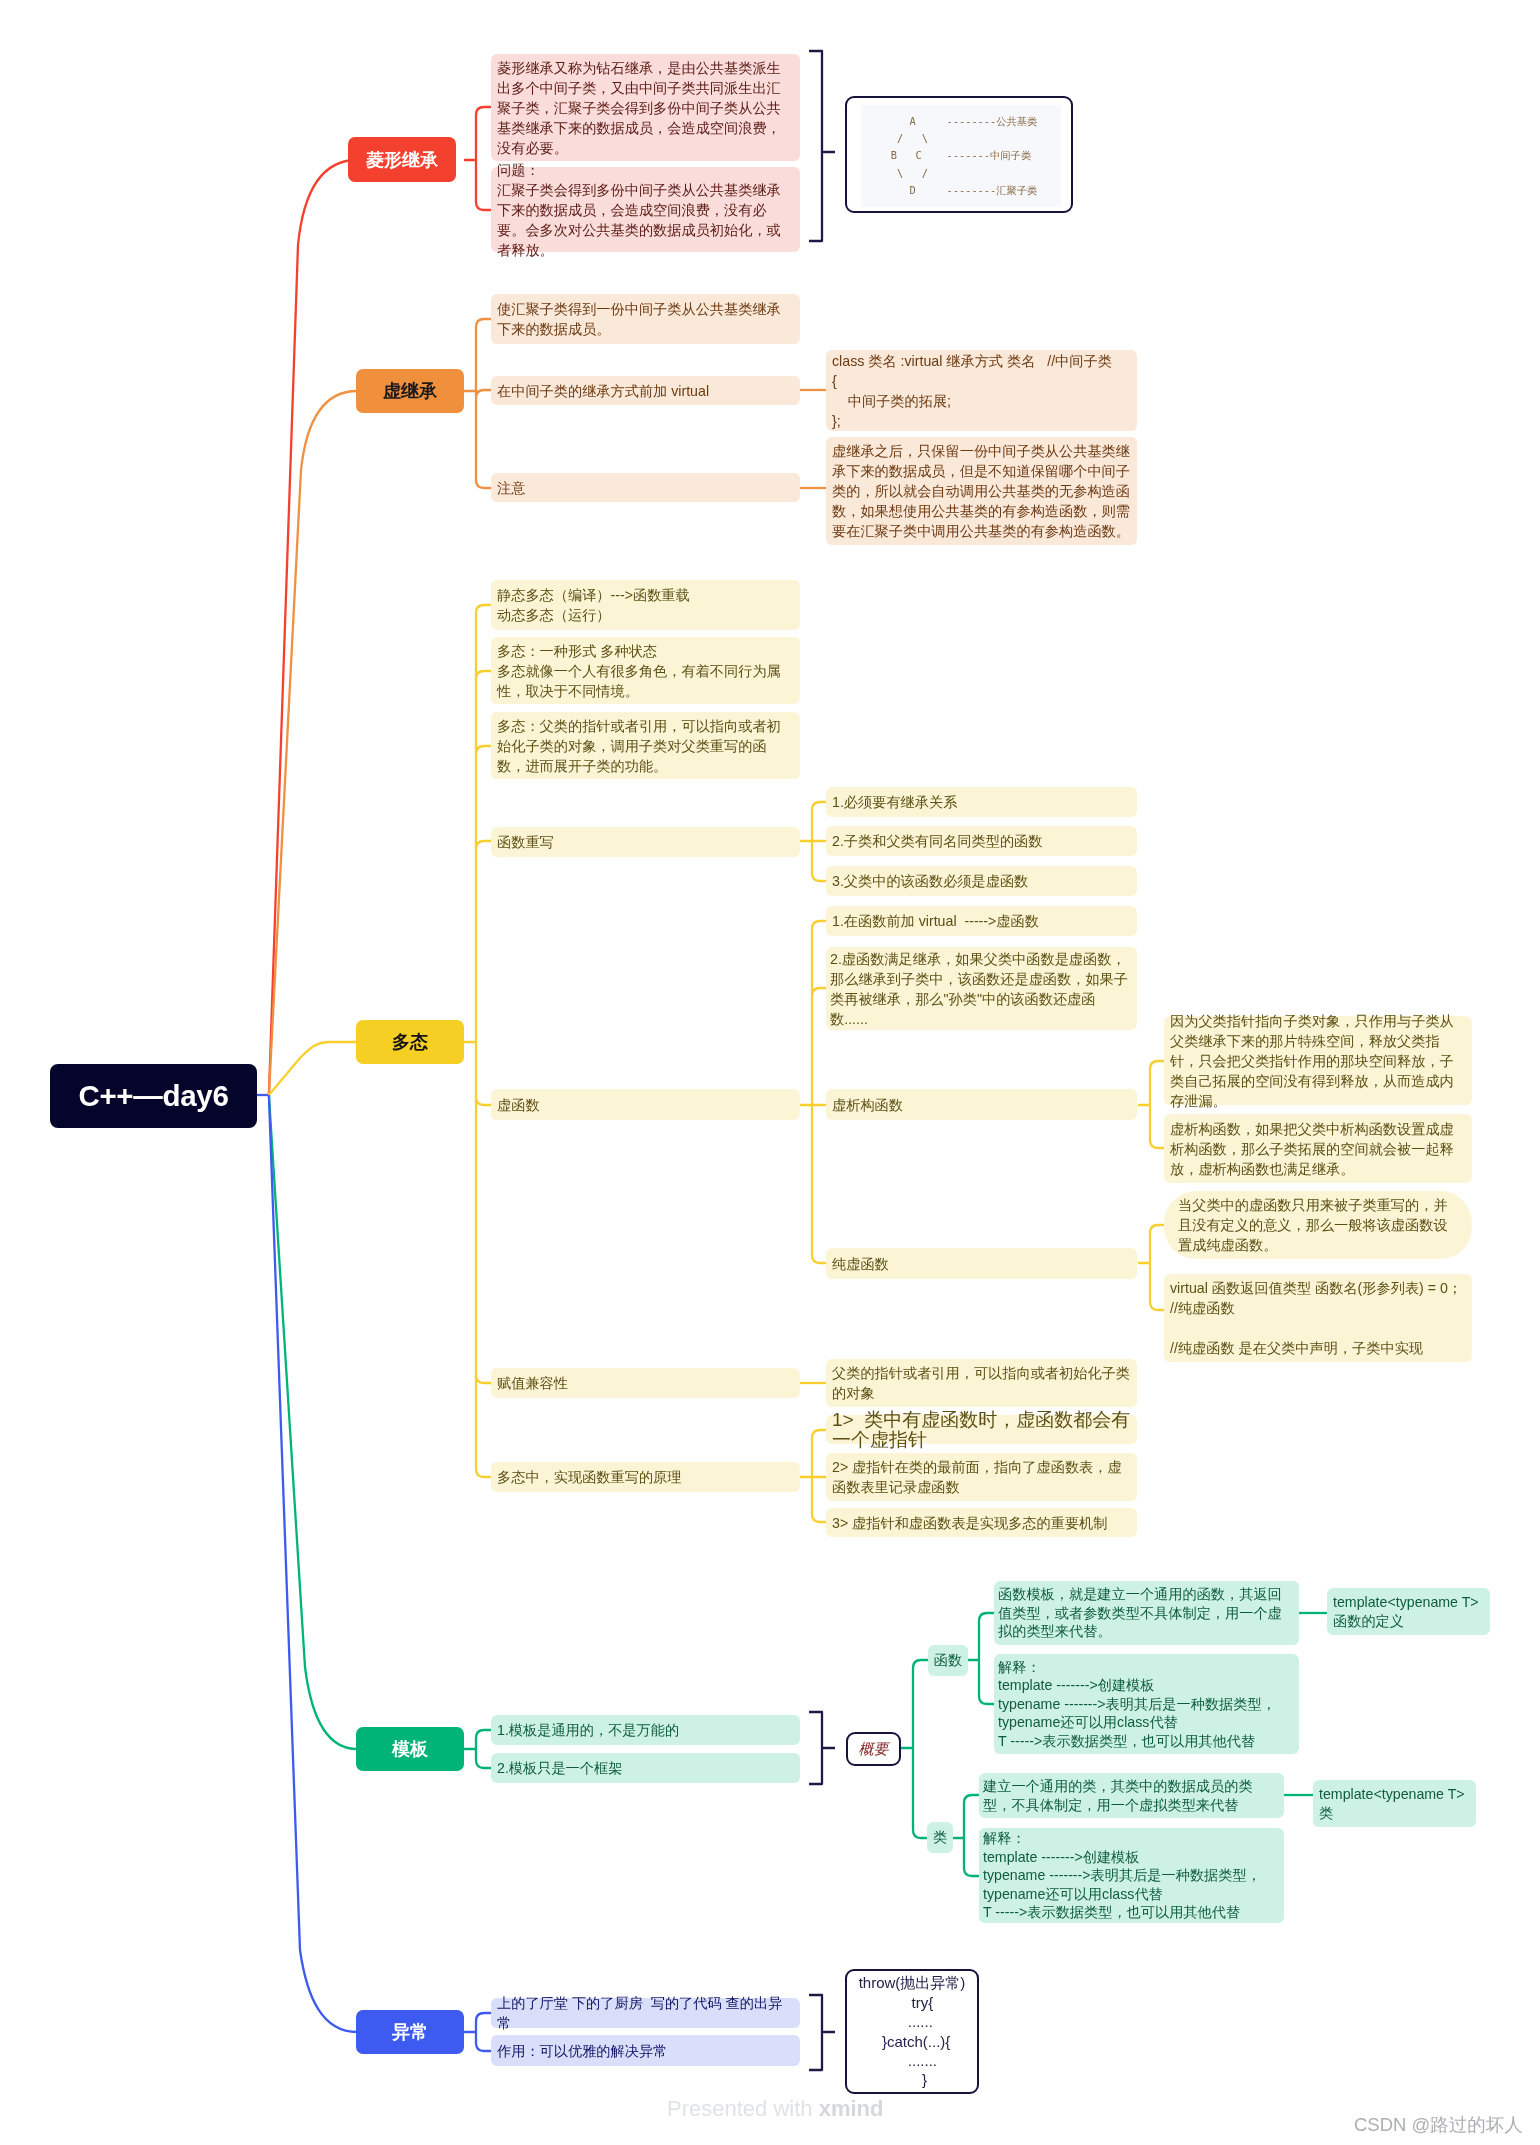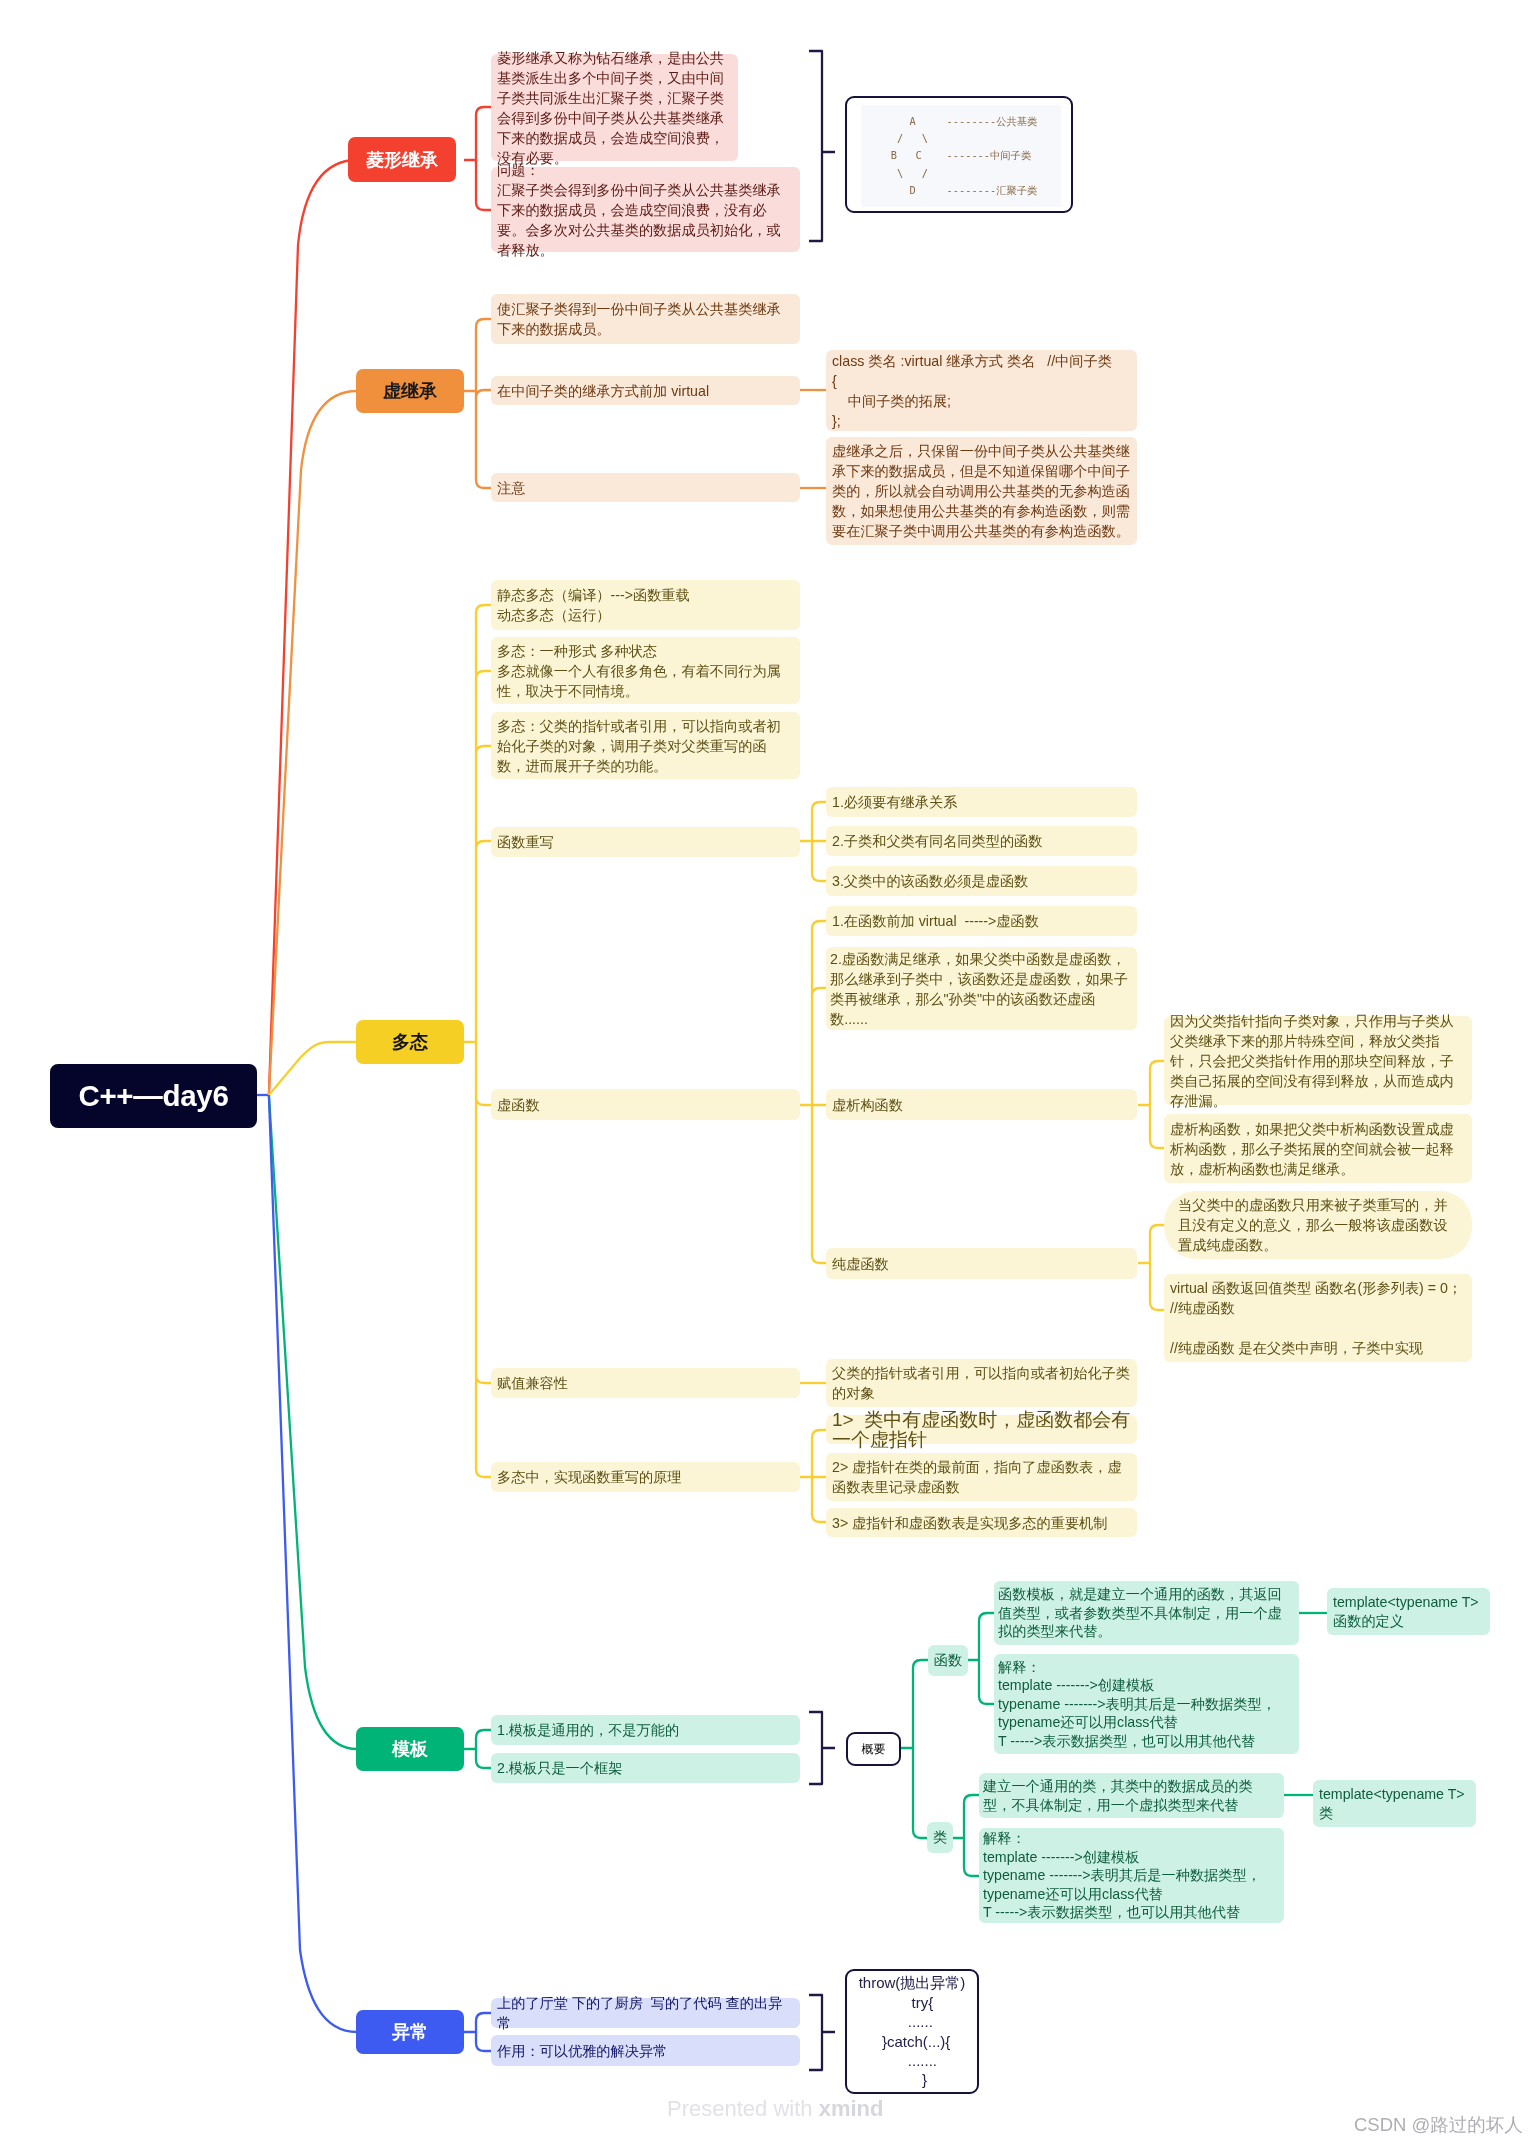--- a/index.html
+++ b/index.html
@@ -56,21 +56,21 @@
 <path d="M809 1995L822 1995L822 2070L809 2070 M822 2032L835 2032" fill="none" stroke="#1d1b45" stroke-width="2.3" stroke-linecap="butt" stroke-linejoin="round"></path>
 </svg>
 
 <div id="root" class="nd">
     <span>C++—day6</span>
   </div>
 
 <div class="nd pill" style="left:348px;top:137px;width:108px;height:45px;background:#f4402f;">
     <span style="color:#fff;font-size:18px;">菱形继承</span>
   </div>
-<div class="nd note" style="left:491px;top:54px;width:247px;height:107px;background:#fadcdb;padding:5px 6px;">
+<div class="nd note" style="left:491px;top:54px;width:309px;height:107px;background:#fadcdb;padding:5px 6px;">
     <span style="color:#5b1a13;font-size:14.2px;line-height:20px;">菱形继承又称为钻石继承，是由公共基类派生出多个中间子类，又由中间子类共同派生出汇聚子类，汇聚子类会得到多份中间子类从公共基类继承下来的数据成员，会造成空间浪费，没有必要。</span>
   </div>
 <div class="nd note" style="left:491px;top:167px;width:309px;height:85px;background:#fadcdb;padding:5px 6px;">
     <span style="color:#5b1a13;font-size:14.2px;line-height:20px;">问题：
 汇聚子类会得到多份中间子类从公共基类继承下来的数据成员，会造成空间浪费，没有必要。会多次对公共基类的数据成员初始化，或者释放。</span>
   </div>
 <div class="nd callout" style="left:845px;top:96px;width:228px;height:117px;">
     <div class="inner" style="position:absolute;left:14px;top:7px;width:200px;height:102px;">
       <span style="color:#8a6a47;font-size:10.3px;line-height:17.3px;">    A     --------公共基类
   /   \
@@ -180,21 +180,21 @@
 <div class="nd pill" style="left:356px;top:1727px;width:108px;height:44px;background:#00b377;">
     <span style="color:#fff;font-size:18px;">模板</span>
   </div>
 <div class="nd note" style="left:491px;top:1715px;width:309px;height:30px;background:#cdf2e5;padding:5px 6px;">
     <span style="color:#0e5c3d;font-size:14.2px;line-height:18.6px;">1.模板是通用的，不是万能的</span>
   </div>
 <div class="nd note" style="left:491px;top:1753px;width:309px;height:30px;background:#cdf2e5;padding:5px 6px;">
     <span style="color:#0e5c3d;font-size:14.2px;line-height:18.6px;">2.模板只是一个框架</span>
   </div>
 <div class="nd callout" style="left:846px;top:1732px;width:55px;height:34px;border-radius:9px;">
-    <span style="color:#000000;font-size:12px;font-family:'Liberation Sans',sans-serif;">概要</span>
+    <span style="color:#7f1d1d;font-size:15px;font-family:'Liberation Sans',sans-serif;font-style:italic;">概要</span>
   </div>
 <div class="nd note" style="left:928px;top:1645px;width:40px;height:31px;background:#cdf2e5;justify-content:center;">
     <span style="color:#0e5c3d;font-size:14.2px;line-height:18.6px;">函数</span>
   </div>
 <div class="nd note" style="left:994px;top:1581px;width:305px;height:64px;background:#cdf2e5;padding:3px 4px;">
     <span style="color:#0e5c3d;font-size:14.2px;line-height:18.6px;">函数模板，就是建立一个通用的函数，其返回值类型，或者参数类型不具体制定，用一个虚拟的类型来代替。</span>
   </div>
 <div class="nd note" style="left:1327px;top:1588px;width:163px;height:47px;background:#cdf2e5;padding:4px 6px;">
     <span style="color:#0e5c3d;font-size:14.2px;line-height:18.6px;">template&lt;typename T&gt;
 函数的定义</span>

